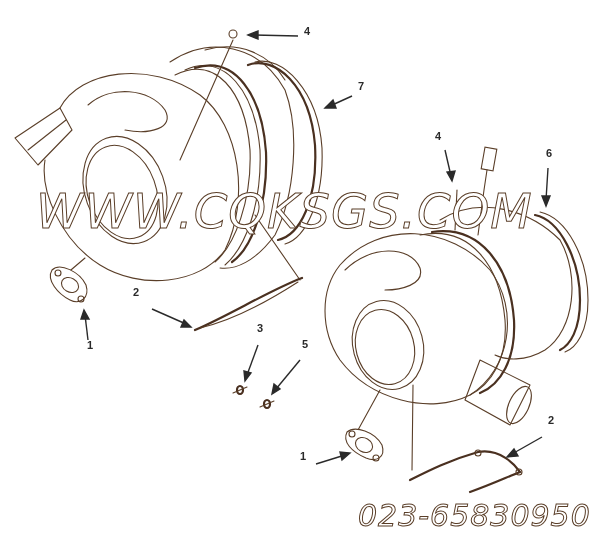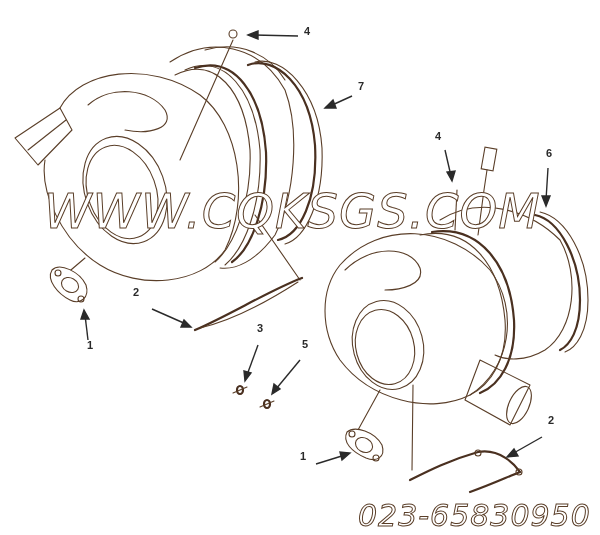--- a/index.html
+++ b/index.html
@@ -125,15 +125,15 @@
   <span class="callout" style="left:358px;top:80px;">7</span>
   <span class="callout" style="left:435px;top:130px;">4</span>
   <span class="callout" style="left:546px;top:147px;">6</span>
   <span class="callout" style="left:133px;top:286px;">2</span>
   <span class="callout" style="left:87px;top:339px;">1</span>
   <span class="callout" style="left:257px;top:322px;">3</span>
   <span class="callout" style="left:302px;top:338px;">5</span>
   <span class="callout" style="left:300px;top:450px;">1</span>
   <span class="callout" style="left:548px;top:414px;">2</span>
 
-  <span class="wm" style="left:36px;top:183px;font-size:48px;margin-left:8px;">WWW.CQKSGS.COM</span>
+  <span class="wm" style="left:36px;top:183px;font-size:48px;">WWW.CQKSGS.COM</span>
   <span class="wm" style="left:358px;top:498px;font-size:30px;">023-65830950</span>
 </div>
 
 </body></html>

